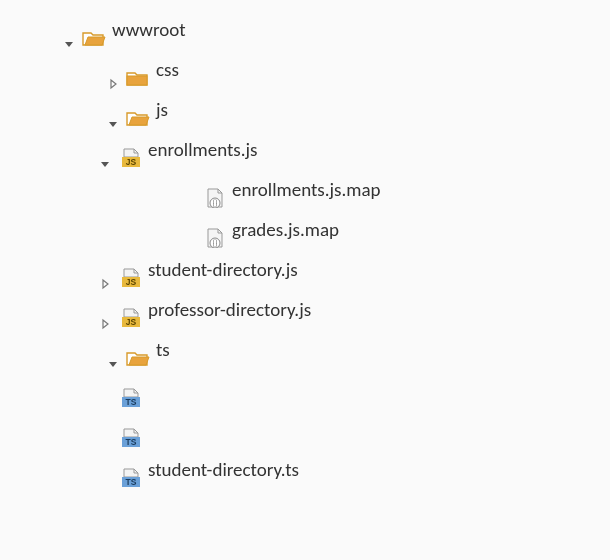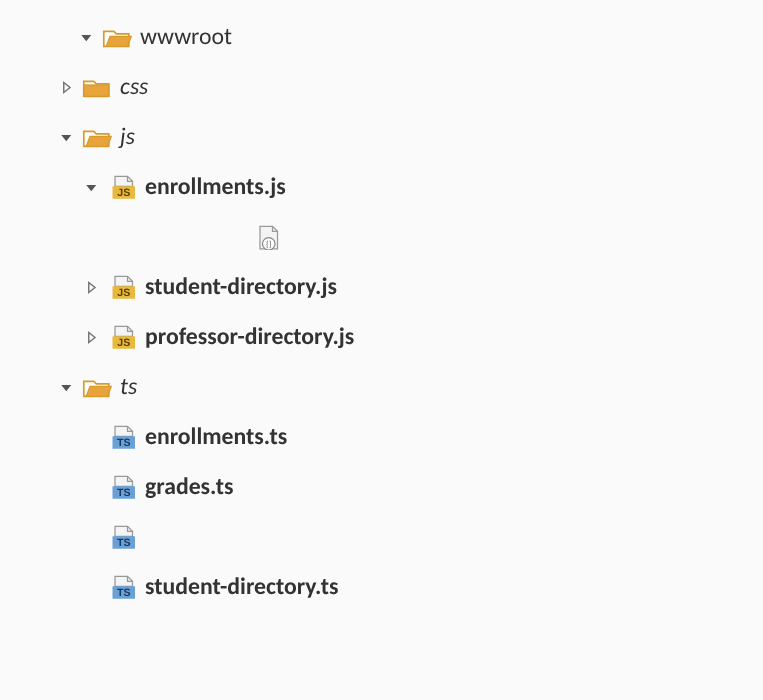--- a/index.html
+++ b/index.html
@@ -1,25 +1,25 @@
 <!DOCTYPE html>
 <html><head>
 <meta charset="utf-8">
 <style>
   html,body{margin:0;padding:0;background:#fafafa;font-family:"Segoe UI",Calibri,Arial,sans-serif;font-size:19px;color:#333;}
   .tree{padding:10px 0 0 0;user-select:none;}
-  .row{display:flex;align-items:center;height:40px;line-height:40px;white-space:nowrap;}
+  .row{display:flex;align-items:flex-end;height:40px;line-height:40px;white-space:nowrap;}
   .arrow{display:inline-flex;width:18px;justify-content:center;align-items:center;color:#666;}
   .arrow svg{display:block;}
   .icon{display:inline-flex;width:24px;height:24px;margin:0 6px 0 4px;align-items:center;justify-content:center;}
   .icon svg{display:block;}
   .label{color:#333;}
   .indent-0{padding-left:60px;}
-  .indent-1{padding-left:44px;font-style:italic;}
-  .indent-2{padding-left:64px;font-weight:bold;}
+  .indent-1{padding-left:104px;}
+  .indent-2{padding-left:96px;}
   .indent-3{padding-left:180px;}
   .no-arrow .arrow{visibility:hidden;}
 </style>
 </head>
 <body>
 
 <svg width="0" height="0" style="position:absolute">
   <defs>
 
     <g id="chev-down">
@@ -123,23 +123,35 @@
 
   <div class="row indent-3 no-arrow">
     <span class="arrow">
         <svg width="12" height="12"></svg>
       </span>
     <span class="icon">
         <svg width="22" height="20">
           <use href="#map-file"></use>
         </svg>
       </span>
-  </div>
-
-
+    <span class="label">enrollments.js.map</span>
+  </div>
+
+
+  <div class="row indent-3 no-arrow">
+    <span class="arrow">
+        <svg width="12" height="12"></svg>
+      </span>
+    <span class="icon">
+        <svg width="22" height="20">
+          <use href="#map-file"></use>
+        </svg>
+      </span>
+    <span class="label">grades.js.map</span>
+  </div>
 
   <div class="row indent-2">
     <span class="arrow">
         <svg width="12" height="12">
           <use href="#chev-right"></use>
         </svg>
       </span>
     <span class="icon">
         <svg width="22" height="20">
           <use href="#js-file"></use>
@@ -178,51 +190,39 @@
 
   <div class="row indent-2 no-arrow">
     <span class="arrow">
         <svg width="12" height="12"></svg>
       </span>
     <span class="icon">
         <svg width="22" height="20">
           <use href="#ts-file"></use>
         </svg>
       </span>
-    <span class="label">enrollments.ts</span>
-  </div>
+  </div>
+
 
   <div class="row indent-2 no-arrow">
     <span class="arrow">
         <svg width="12" height="12"></svg>
       </span>
     <span class="icon">
         <svg width="22" height="20">
           <use href="#ts-file"></use>
         </svg>
       </span>
-    <span class="label">grades.ts</span>
   </div>
 
   <div class="row indent-2 no-arrow">
     <span class="arrow">
         <svg width="12" height="12"></svg>
       </span>
     <span class="icon">
         <svg width="22" height="20">
           <use href="#ts-file"></use>
         </svg>
       </span>
-  </div>
-
-  <div class="row indent-2 no-arrow">
-    <span class="arrow">
-        <svg width="12" height="12"></svg>
-      </span>
-    <span class="icon">
-        <svg width="22" height="20">
-          <use href="#ts-file"></use>
-        </svg>
-      </span>
     <span class="label">student-directory.ts</span>
   </div>
 
 </div>
 
 </body></html>

